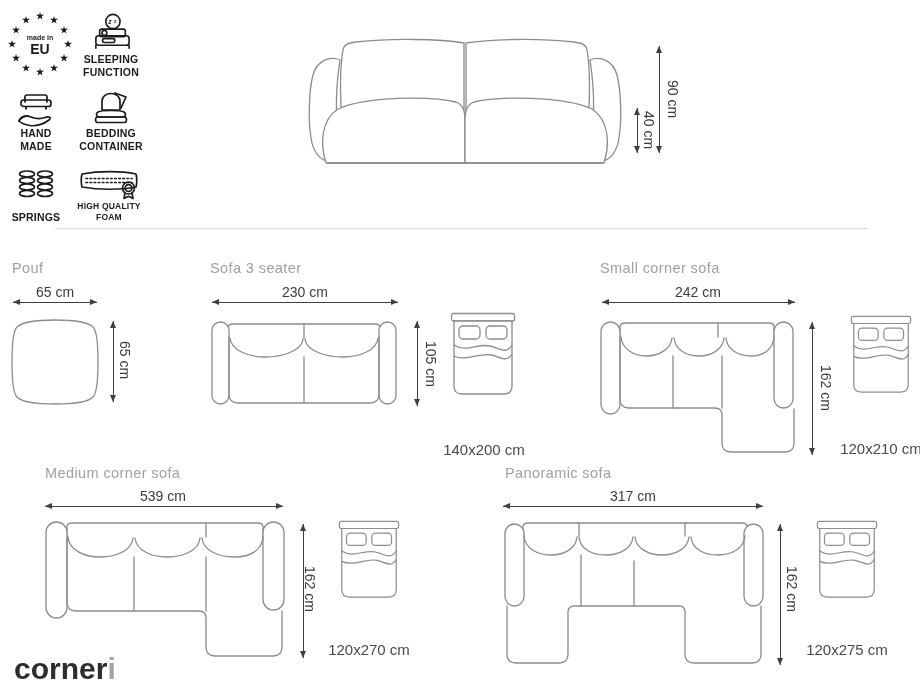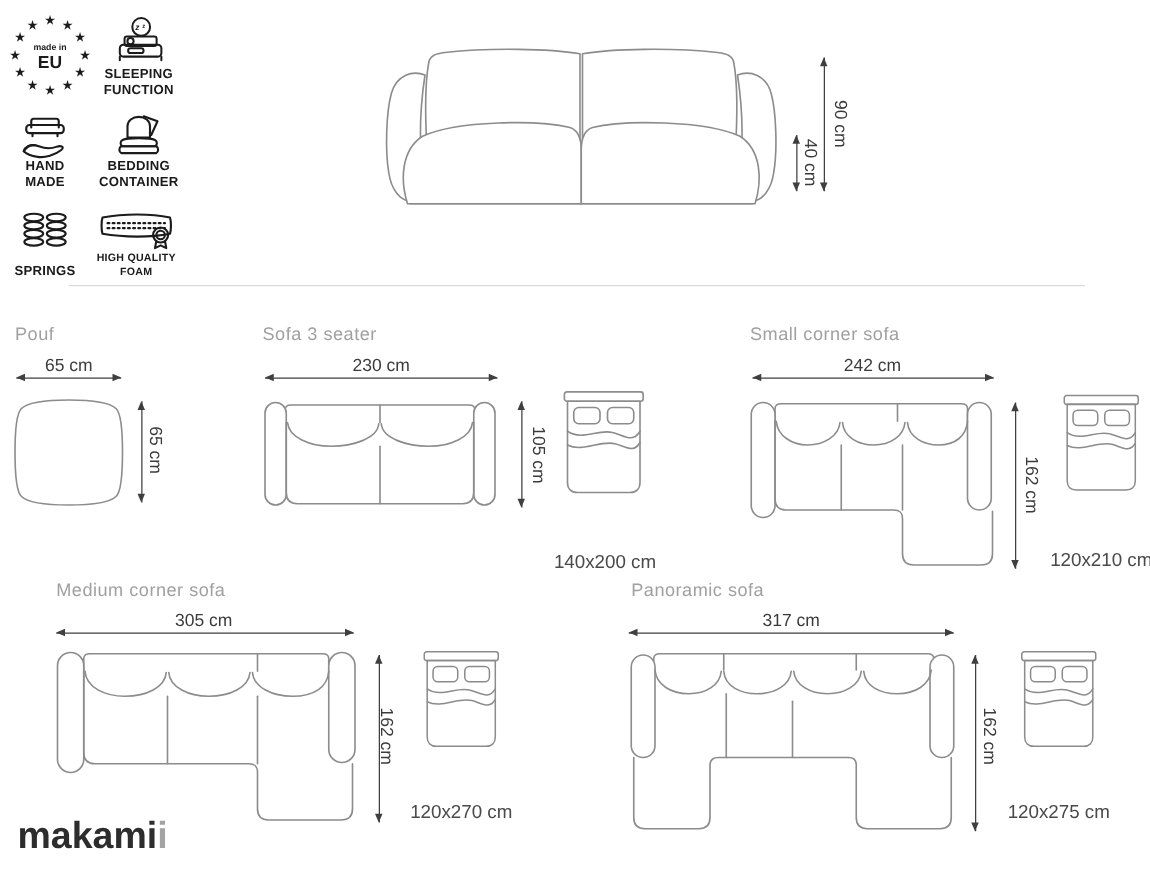--- a/index.html
+++ b/index.html
@@ -203,21 +203,21 @@
     <rect x="1.5" y="1.5" width="63" height="7.5" rx="2"></rect>
     <path d="M4,9 L62,9 L62,74 C62,79 59,82 54,82 L12,82 C7,82 4,79 4,74 Z"></path>
     <rect x="9" y="14" width="21" height="13" rx="4"></rect>
     <rect x="36" y="14" width="21" height="13" rx="4"></rect>
     <path class="nofill" d="M4,33 C16,41 28,31 40,34 C49,36 56,43 62,33"></path>
     <path class="nofill" d="M4,44 C16,50 30,40 42,43 C50,45 57,51 62,42"></path>
   </svg>
   <div class="bed-label" style="left:826px;top:397px">120x210 cm</div>
 
   <div class="section-label" style="left:45px;top:465px">Medium corner sofa</div>
-  <div class="hlabel" style="left:118px;top:488px">305 cm</div>
+  <div class="hlabel" style="left:118px;top:488px">539 cm</div>
   <div class="harrow" style="left:45px;top:506px;width:238px"></div>
   <svg class="draw abs" style="left:43px;top:516px" width="244" height="146" viewBox="0 0 244 146">
     <path d="M24,21 L24,11 C24,8 26,7 29,7 L215,7 C218,7 220,8 220,11 L220,21"></path>
     <path class="nofill" d="M163,7 L163,21"></path>
     <rect x="3" y="6" width="21" height="96" rx="10.5"></rect>
     <rect x="220" y="6" width="21" height="88" rx="10.5"></rect>
     <path class="nofill" d="M24,21 L24,86 C24,92 27,95 33,95 L156,95 C161,95 163,97 163,102 L163,131 C163,137 166,140 172,140 L230,140 C236,140 239,137 239,131 L239,95"></path>
     <path class="nofill" d="M25,21 C26,34 41,41 57,41 C74,41 89,34 90,22"></path>
     <path class="nofill" d="M92,22 C93,34 108,41 124,41 C141,41 156,34 157,22"></path>
     <path class="nofill" d="M159,22 C160,34 175,41 191,41 C208,41 219,34 220,21"></path>
@@ -258,16 +258,16 @@
     <rect x="1.5" y="1.5" width="63" height="7.5" rx="2"></rect>
     <path d="M4,9 L62,9 L62,74 C62,79 59,82 54,82 L12,82 C7,82 4,79 4,74 Z"></path>
     <rect x="9" y="14" width="21" height="13" rx="4"></rect>
     <rect x="36" y="14" width="21" height="13" rx="4"></rect>
     <path class="nofill" d="M4,33 C16,41 28,31 40,34 C49,36 56,43 62,33"></path>
     <path class="nofill" d="M4,44 C16,50 30,40 42,43 C50,45 57,51 62,42"></path>
   </svg>
   <div class="bed-label" style="left:792px;top:598px">120x275 cm</div>
 
   <div class="logo" style="left:14px;top:652px">
-    <span>makami</span><span class="gray">i</span>
+    <span>corner</span><span class="gray">i</span>
   </div>
 
 </div>
 
 </body></html>

